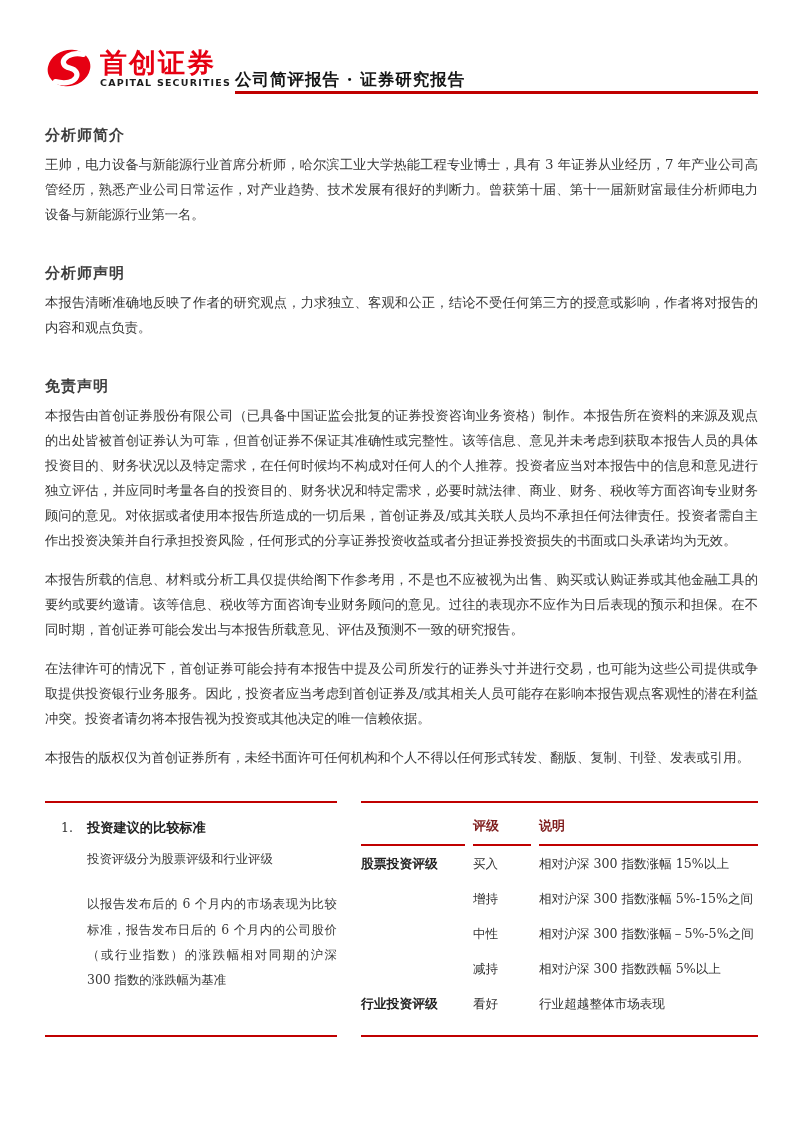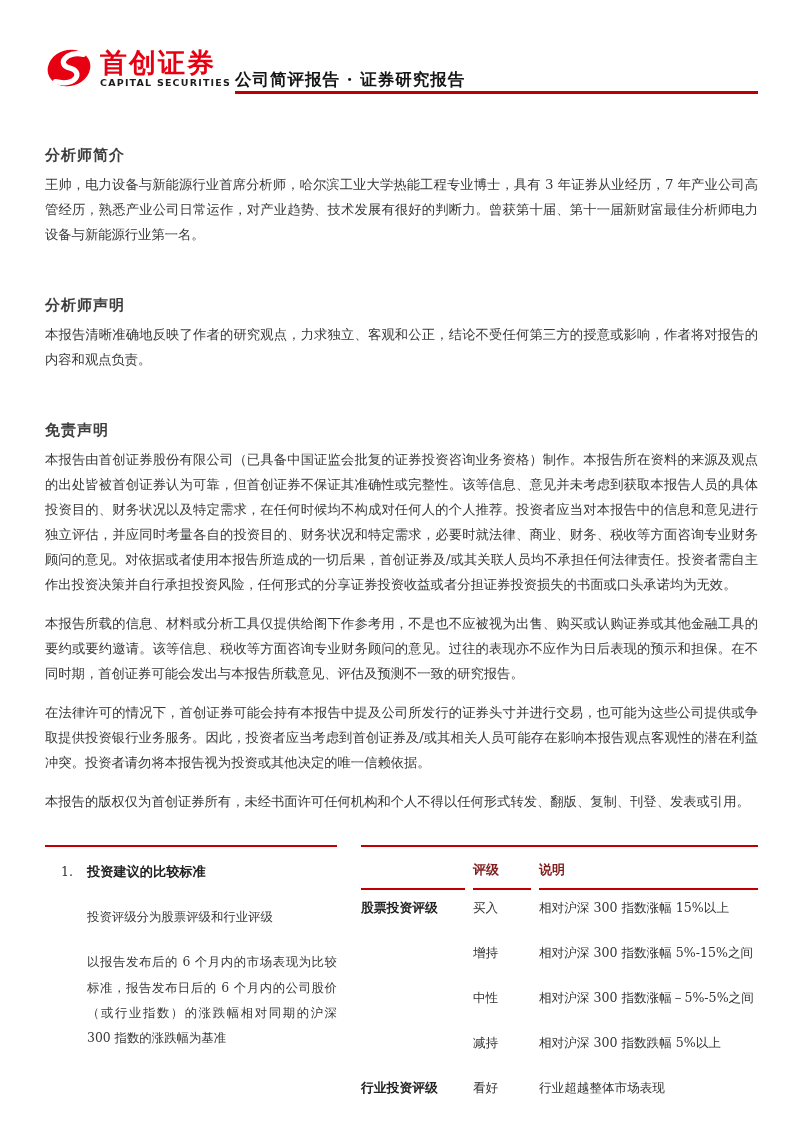--- a/index.html
+++ b/index.html
@@ -14,38 +14,38 @@
   .logo-block{display:flex;align-items:center;gap:7px;flex:0 0 auto;padding-bottom:2px;padding-right:4px;}
   .logo-mark{width:48px;height:48px;flex:0 0 auto;}
   .brand-text{display:flex;flex-direction:column;line-height:1;}
   .brand-cn{font-family:"DejaVu Sans","Liberation Sans",sans-serif;font-weight:bold;font-size:27px;color:#E60012;letter-spacing:2px;}
   .brand-en{font-family:"DejaVu Sans","Liberation Sans",sans-serif;font-weight:bold;font-size:9.5px;color:#1c1c1c;letter-spacing:1.2px;margin-top:2px;}
   .header-right{flex:1;border-bottom:3px solid #C00000;text-align:left;
     font-weight:bold;font-size:16.5px;color:#141414;letter-spacing:1px;}
   
   .section-title{font-family:"DejaVu Sans","Liberation Sans",sans-serif;font-weight:600;
     font-size:15px;color:#3d3d3d;margin:0 0 6px 0;letter-spacing:1px;}
-  .sec{margin-top:48px;}
+  .sec{margin-top:36px;}
   .sec p{font-size:13.3px;line-height:1.88;text-align:justify;margin:8px 0 14px 0;color:#383838;}
   .sec p:last-child{margin-bottom:0;}
   
   .rating{margin-top:30px;}
   .rating-cols{display:flex;gap:24px;margin-top:12px;align-items:stretch;}
   .col-left{width:292px;flex:0 0 292px;border-top:2.5px solid #C00000;border-bottom:2.5px solid #C00000;
     padding:16px 0 20px 0;box-sizing:border-box;}
   .col-right{flex:1;border-top:2.5px solid #C00000;border-bottom:2.5px solid #C00000;
     padding:10px 0 14px 0;box-sizing:border-box;}
   .crit{position:relative;padding-left:42px;margin-bottom:10px;}
   .crit-num{position:absolute;left:16px;top:1px;font-size:12.5px;color:#333;}
   .crit-title{font-family:"DejaVu Sans","Liberation Sans",sans-serif;font-weight:700;
-    font-size:13.2px;color:#222;margin-bottom:23px;}
+    font-size:13.2px;color:#222;margin-bottom:9px;}
   .crit p{font-size:12.4px;line-height:2.05;text-align:justify;margin:0 0 20px 0;color:#383838;}
   .crit p:last-child{margin-bottom:0;}
   .tbl{display:grid;grid-template-columns:104px 58px 1fr;column-gap:8px;row-gap:0;}
-  .tbl-cell{font-size:12.6px;padding:18px 0;color:#333;}
+  .tbl-cell{font-size:12.6px;padding:8px 0;color:#333;}
   .tbl-head-cell{font-family:"DejaVu Sans","Liberation Sans",sans-serif;font-weight:700;
     font-size:13px;color:#7f1d1d;padding:4px 0 9px 0;border-bottom:2px solid #C00000;}
   .group-name{font-family:"DejaVu Sans","Liberation Sans",sans-serif;font-weight:700;
     font-size:12.8px;color:#222;padding-top:10px;}
   .rate{padding-top:10px;}
   .desc{padding-top:10px;}
 </style>
 </head>
 <body>
 
@@ -58,21 +58,21 @@
         <path d="M48 13 C 26 8, 14 26, 31 30 C 48 34, 40 54, 13 47" fill="none" stroke="#ffffff" stroke-width="6.5" stroke-linecap="round"></path>
       </svg>
       <div class="brand-text">
         <span class="brand-cn">首创证券</span>
         <span class="brand-en">CAPITAL SECURITIES</span>
       </div>
     </div>
     <div class="header-right">公司简评报告 · 证券研究报告</div>
   </div>
 
-  <div class="sec" style="margin-top:52px;">
+  <div class="sec" style="margin-top:32px;">
     <h2 class="section-title">分析师简介</h2>
     <p>王帅，电力设备与新能源行业首席分析师，哈尔滨工业大学热能工程专业博士，具有 3 年证券从业经历，7 年产业公司高管经历，熟悉产业公司日常运作，对产业趋势、技术发展有很好的判断力。曾获第十届、第十一届新财富最佳分析师电力设备与新能源行业第一名。</p>
   </div>
 
   <div class="sec">
     <h2 class="section-title">分析师声明</h2>
     <p>本报告清晰准确地反映了作者的研究观点，力求独立、客观和公正，结论不受任何第三方的授意或影响，作者将对报告的内容和观点负责。</p>
   </div>
 
   <div class="sec">

